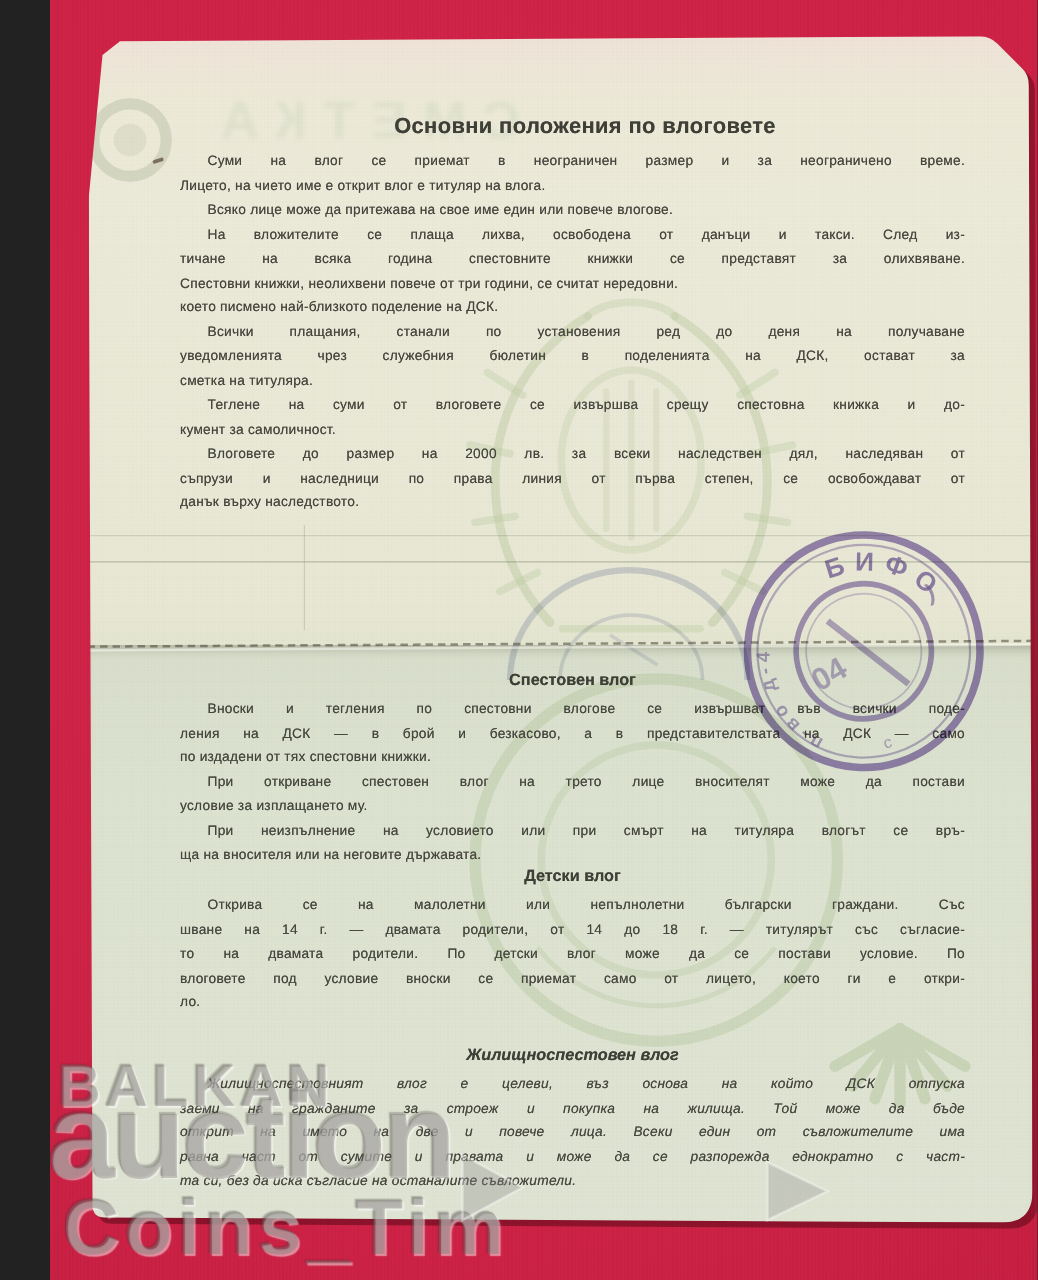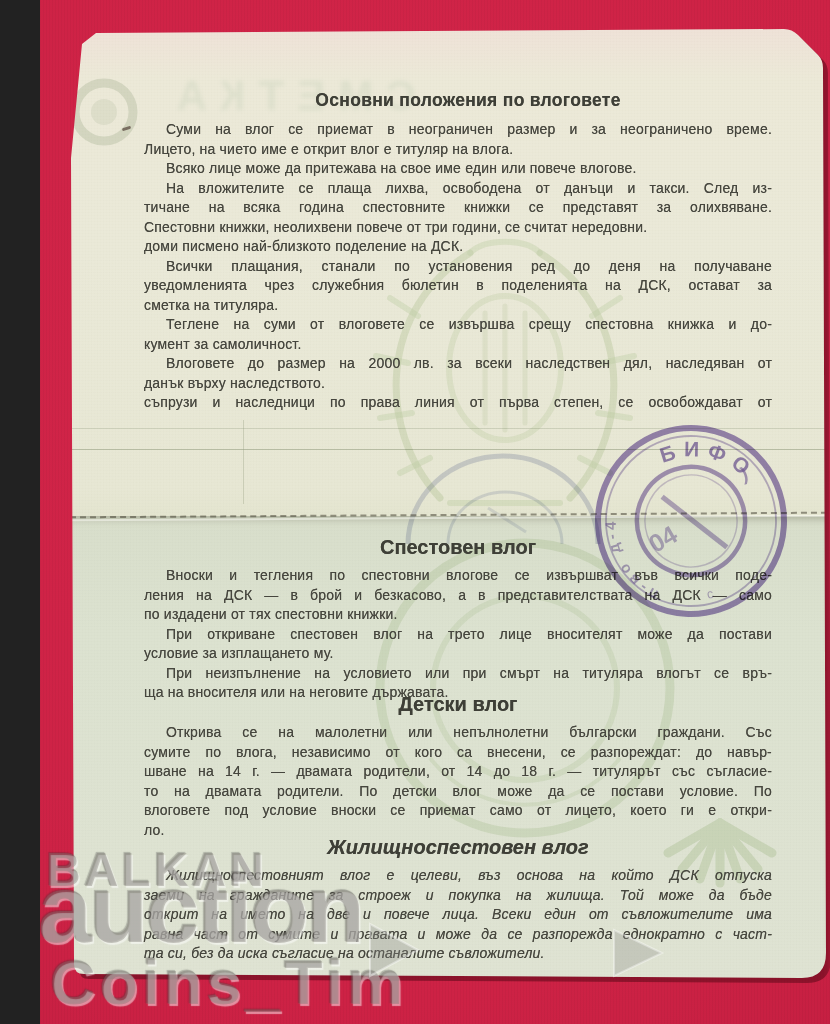--- a/index.html
+++ b/index.html
@@ -51,24 +51,24 @@
     background:#6f5d52; transform:rotate(-18deg); opacity:.8; border-radius:2px; }
   svg.emblem, svg.ghost-arcs, svg.ghost-ring, svg.stamp { position:absolute; mix-blend-mode:multiply; }
 
   
   .sec { position:absolute; left:74px; width:628px; color:#46463e; }
   #sec0 { top:62px; } #sec1 { top:508px; } #sec2 { top:665px; } #sec3 { top:808px;font-style:italic; }
   .title {
     font-size:17.5px; font-weight:bold; text-align:center; color:#3e3f37;
     letter-spacing:.3px; margin:0 0 9px 20px; text-shadow:0 0 .5px rgba(62,63,55,.8);
   }
-  .heading { font-size:20px; font-weight:bold; text-align:center; color:#3e3f37;
+  .heading { font-size:13px; font-weight:bold; text-align:center; color:#3e3f37;
     margin-bottom:7px; text-shadow:0 0 .5px rgba(62,63,55,.8); }
   .line {
-    font-size:14px; line-height:19.5px; letter-spacing:.2px;
+    font-size:11px; line-height:19.5px; letter-spacing:.2px;
     text-align:justify; text-align-last:justify;
     text-shadow:0 0 .5px rgba(70,70,62,.75);
   }
   .line.first { text-indent:22px; }
   .line.last  { text-align-last:left; }
 
   
   .fold { position:absolute; left:0; right:0; top:486px; border-top:2px dashed rgba(72,70,55,0.55);
     transform:rotate(-0.35deg); }
   .fold-hl { position:absolute; left:0; right:0; top:489px; height:2px; background:rgba(255,255,250,0.5);
@@ -147,44 +147,43 @@
     </svg>
 
     <div class="sec" id="sec0">
       <div class="title">Основни положения по влоговете</div>
     <div class="line first">Суми на влог се приемат в неограничен размер и за неограничено време.</div>
         <div class="line last">Лицето, на чието име е открит влог е титуляр на влога.</div>
         <div class="line first last">Всяко лице може да притежава на свое име един или повече влогове.</div>
         <div class="line first">На вложителите се плаща лихва, освободена от данъци и такси. След из-</div>
         <div class="line">тичане на всяка година спестовните книжки се представят за олихвяване.</div>
         <div class="line last">Спестовни книжки, неолихвени повече от три години, се считат нередовни.</div>
-        <div class="line last">доми писмено най-близкото поделение на ДСК.</div>
+        <div class="line last">което писмено най-близкото поделение на ДСК.</div>
         <div class="line first">Всички плащания, станали по установения ред до деня на получаване</div>
         <div class="line">уведомленията чрез служебния бюлетин в поделенията на ДСК, остават за</div>
         <div class="line last">сметка на титуляра.</div>
         <div class="line first">Теглене на суми от влоговете се извършва срещу спестовна книжка и до-</div>
         <div class="line last">кумент за самоличност.</div>
         <div class="line first">Влоговете до размер на 2000 лв. за всеки наследствен дял, наследяван от</div>
+        <div class="line">съпрузи и наследници по права линия от първа степен, се освобождават от</div>
         <div class="line last">данък върху наследството.</div>
-        <div class="line">съпрузи и наследници по права линия от първа степен, се освобождават от</div>
       </div>
     <div class="sec" id="sec1">
         <div class="heading">Спестовен влог</div>
         <div class="line first">Вноски и тегления по спестовни влогове се извършват във всички поде-</div>
         <div class="line">ления на ДСК — в брой и безкасово, а в представителствата на ДСК — само</div>
         <div class="line last">по издадени от тях спестовни книжки.</div>
         <div class="line first">При откриване спестовен влог на трето лице вносителят може да постави</div>
         <div class="line last">условие за изплащането му.</div>
         <div class="line first">При неизпълнение на условието или при смърт на титуляра влогът се връ-</div>
         <div class="line last">ща на вносителя или на неговите държавата.</div>
       </div>
     <div class="sec" id="sec2">
         <div class="heading">Детски влог</div>
         <div class="line first">Открива се на малолетни или непълнолетни български граждани. Със</div>
-        <div class="line">сумите по влога, независимо от кого са внесени, се разпореждат: до навър-</div>
         <div class="line">шване на 14 г. — двамата родители, от 14 до 18 г. — титулярът със съгласие-</div>
         <div class="line">то на двамата родители. По детски влог може да се постави условие. По</div>
         <div class="line">влоговете под условие вноски се приемат само от лицето, което ги е откри-</div>
         <div class="line last">ло.</div>
       </div>
     <div class="sec" id="sec3">
         <div class="heading">Жилищноспестовен влог</div>
         <div class="line first">Жилищноспестовният влог е целеви, въз основа на който ДСК отпуска</div>
         <div class="line">заеми на гражданите за строеж и покупка на жилища. Той може да бъде</div>
         <div class="line">открит на името на две и повече лица. Всеки един от съвложителите има</div>

